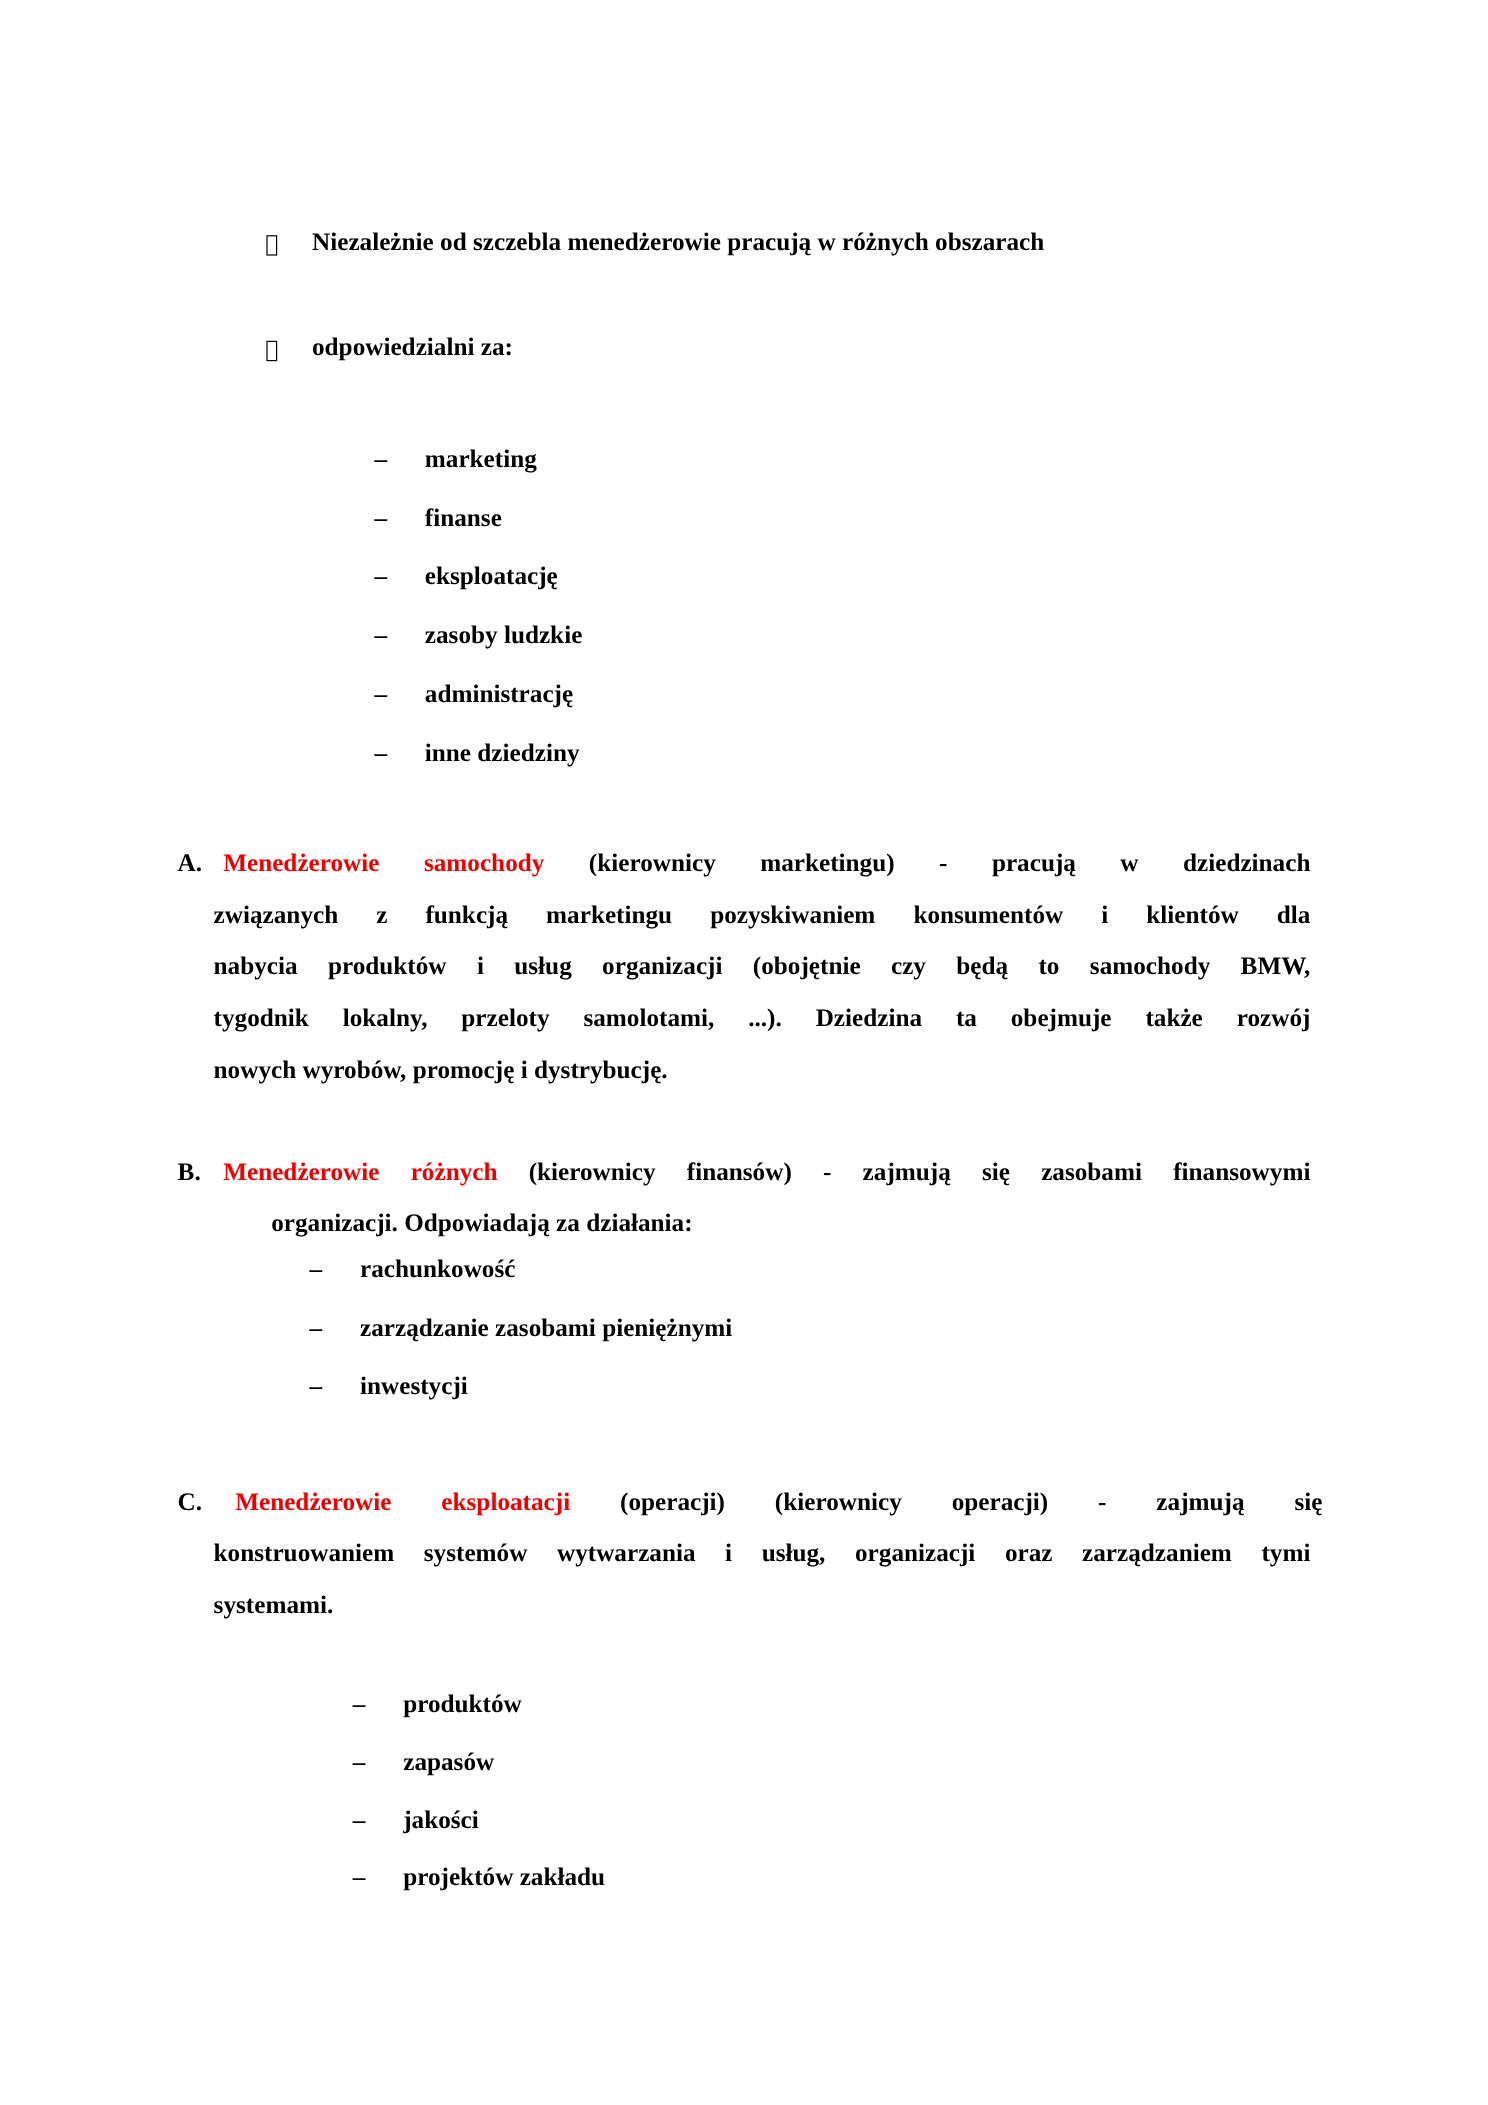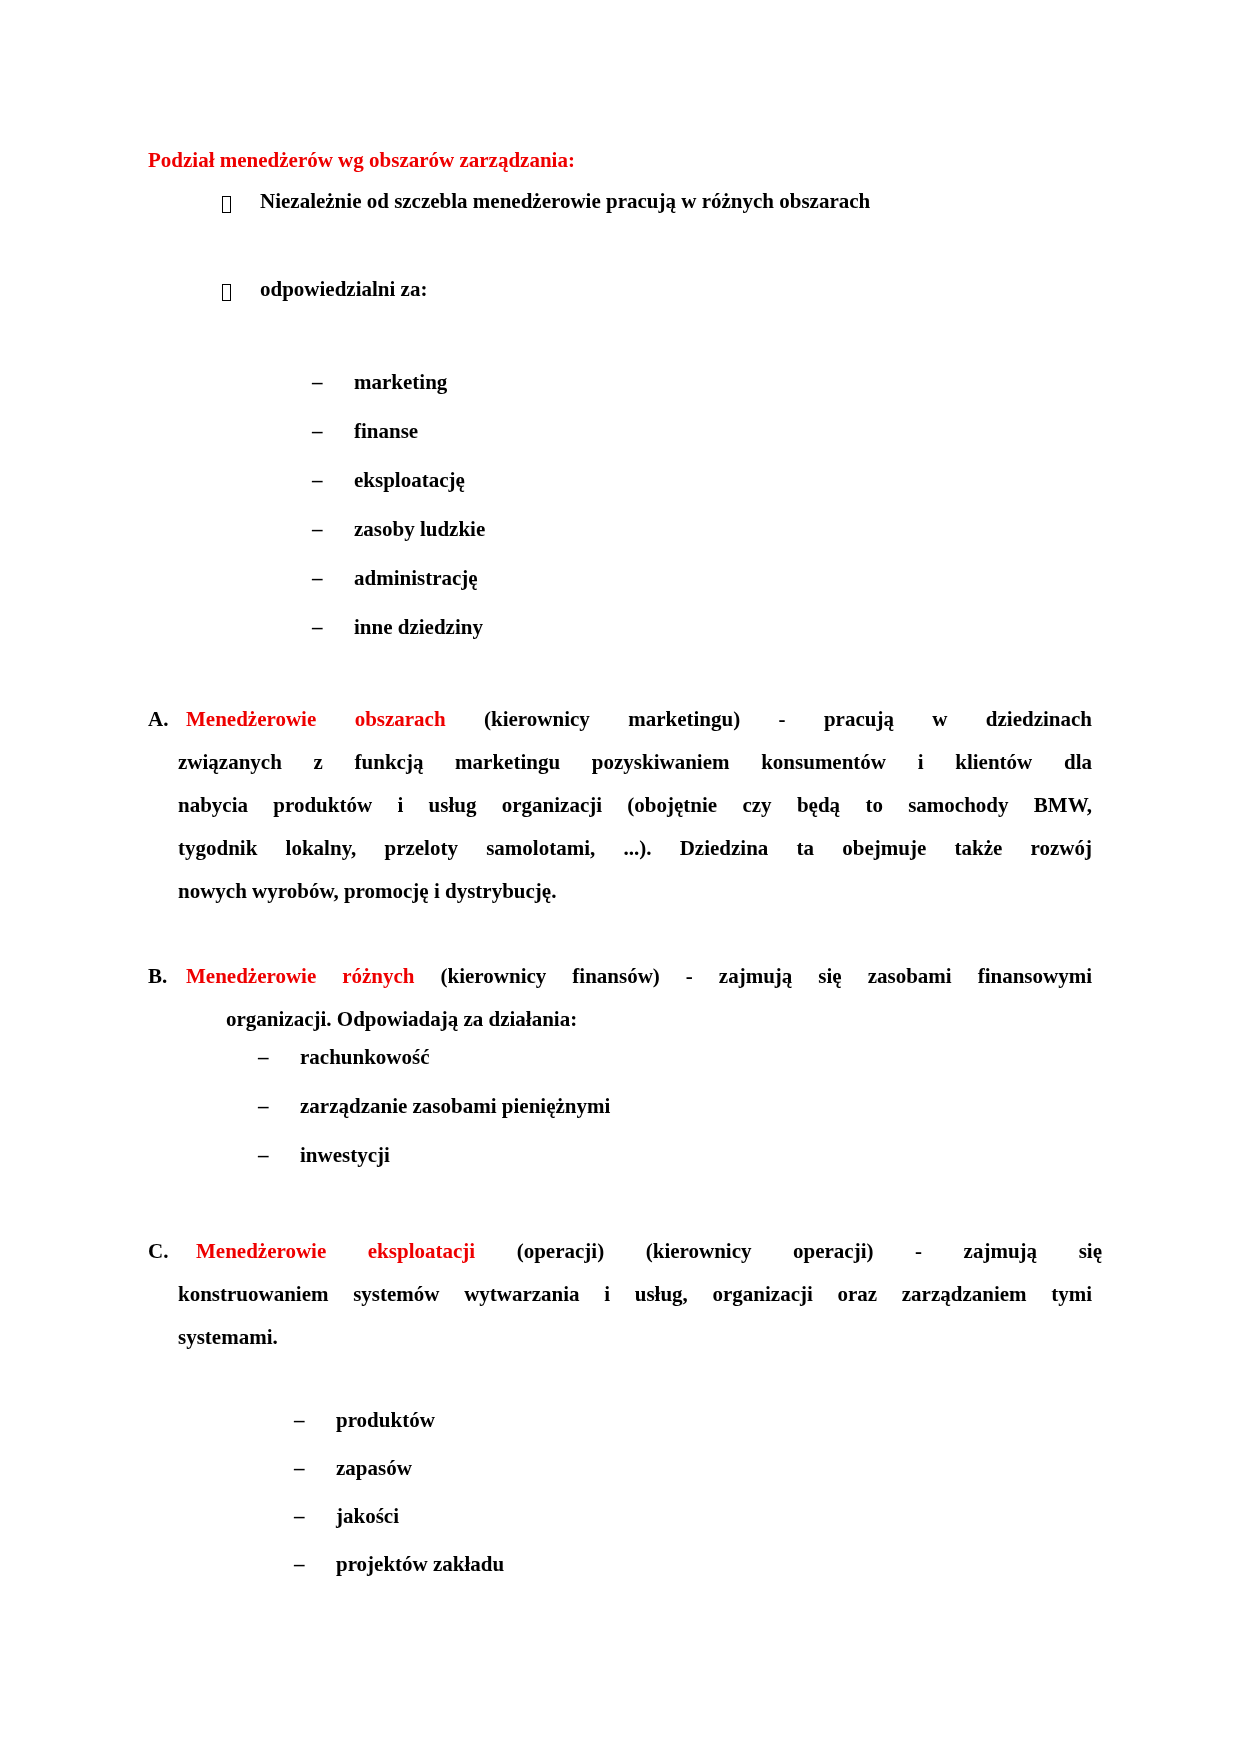--- a/index.html
+++ b/index.html
@@ -100,21 +100,20 @@
     .sub-intro {
       position: absolute;
       left: 262px;
     }
   </style>
 </head>
 <body>
 
 <div class="page">
 
-  <div class="abs heading red">Podział menedżerów wg obszarów zarządzania:</div>
 
   <div class="bullet-row" style="top:192px;">
     <span class="glyph bullet-glyph"></span>
     <div class="text" style="top:-12px;">
       <div>Niezależnie od szczebla menedżerowie pracują w różnych obszarach</div>
     </div>
   </div>
 
   <div class="bullet-row" style="top:280px;">
     <span class="glyph bullet-glyph"></span>
@@ -145,21 +144,21 @@
   </div>
   <div class="dash-item" style="left:312px; top:615px;">
     <span class="dash">–</span>
     <span class="label" style="left:42px;">inne dziedziny</span>
   </div>
 
   <div class="section" style="top:698px;">
     <span class="marker" style="line-height:43px;">A.</span>
     <div class="line" style="top:0; left:38px; width:906px;">
       <span class="red">Menedżerowie</span>
-      <span class="red">obszarach</span>
+      <span class="red">samochody</span>
       <span>(kierownicy marketingu) - pracują w dziedzinach</span>
     </div>
     <div class="line" style="top:43px;">związanych z funkcją marketingu pozyskiwaniem konsumentów i klientów dla</div>
     <div class="line" style="top:86px;">nabycia produktów i usług organizacji (obojętnie czy będą to samochody BMW,</div>
     <div class="line" style="top:129px;">tygodnik lokalny, przeloty samolotami, ...). Dziedzina ta obejmuje także rozwój</div>
     <div class="line last" style="top:172px;">nowych wyrobów, promocję i dystrybucję.</div>
   </div>
 
   <div class="section" style="top:955px;">
     <span class="marker" style="line-height:43px;">B.</span>

